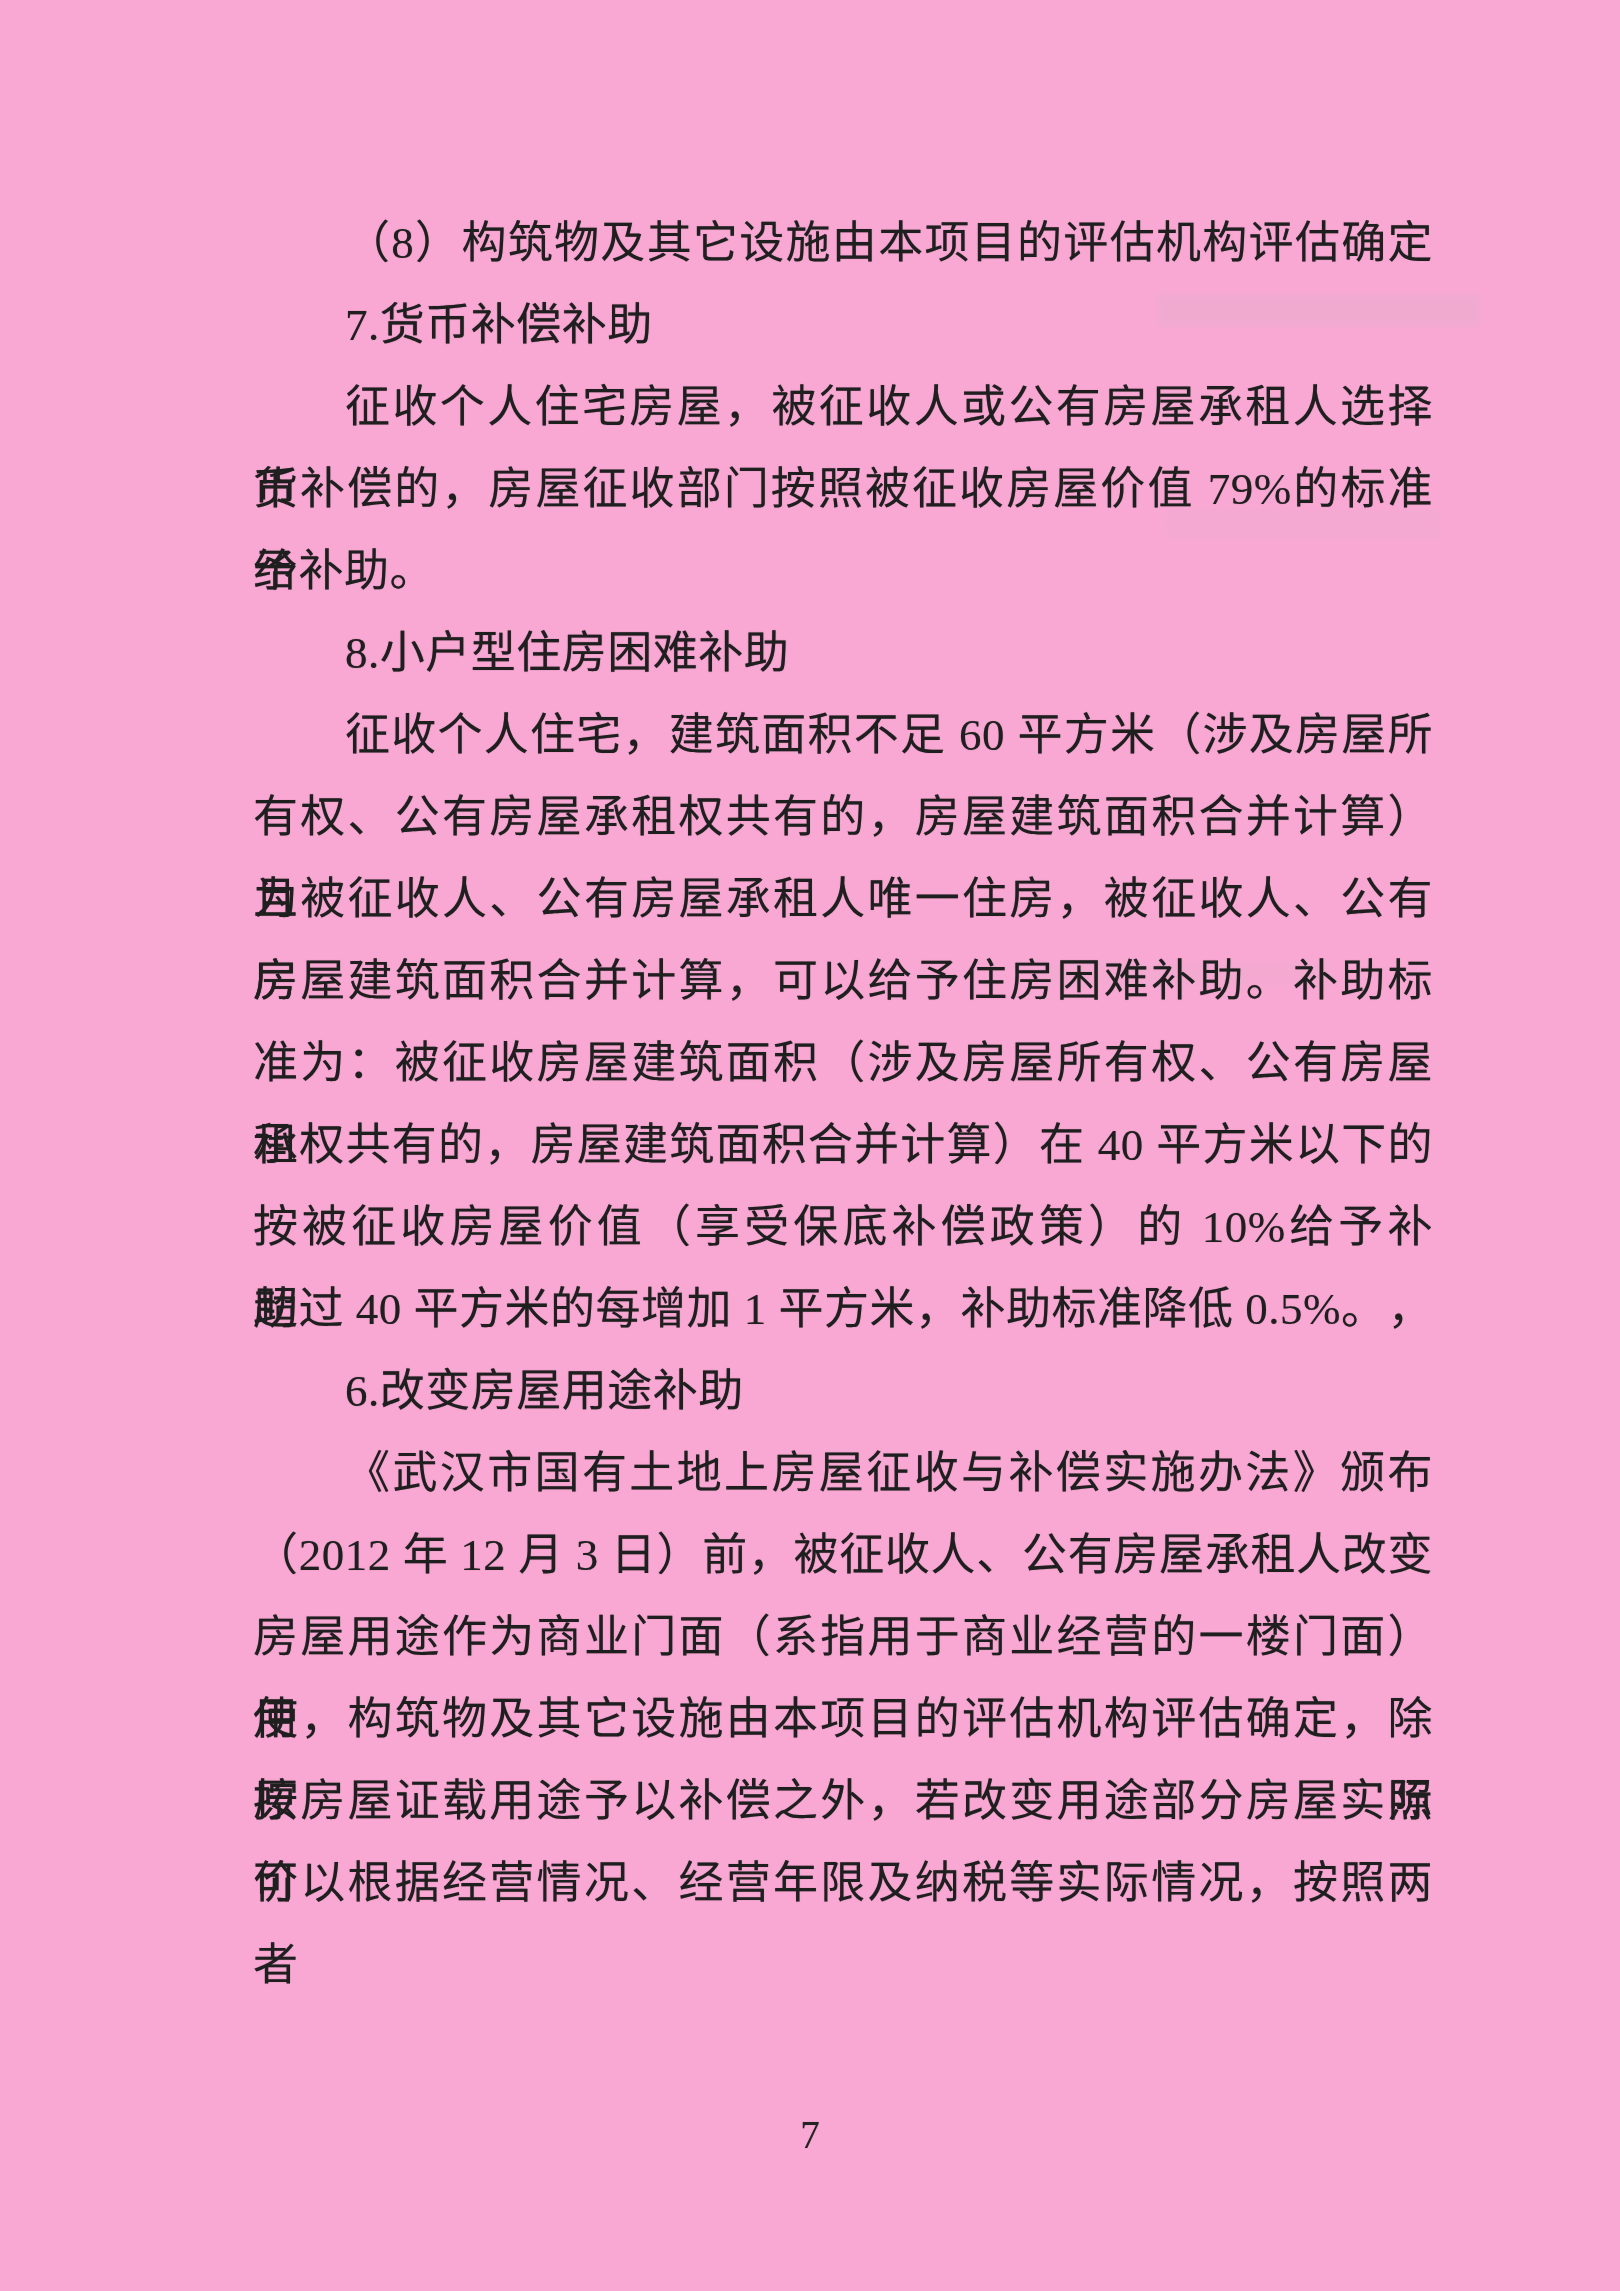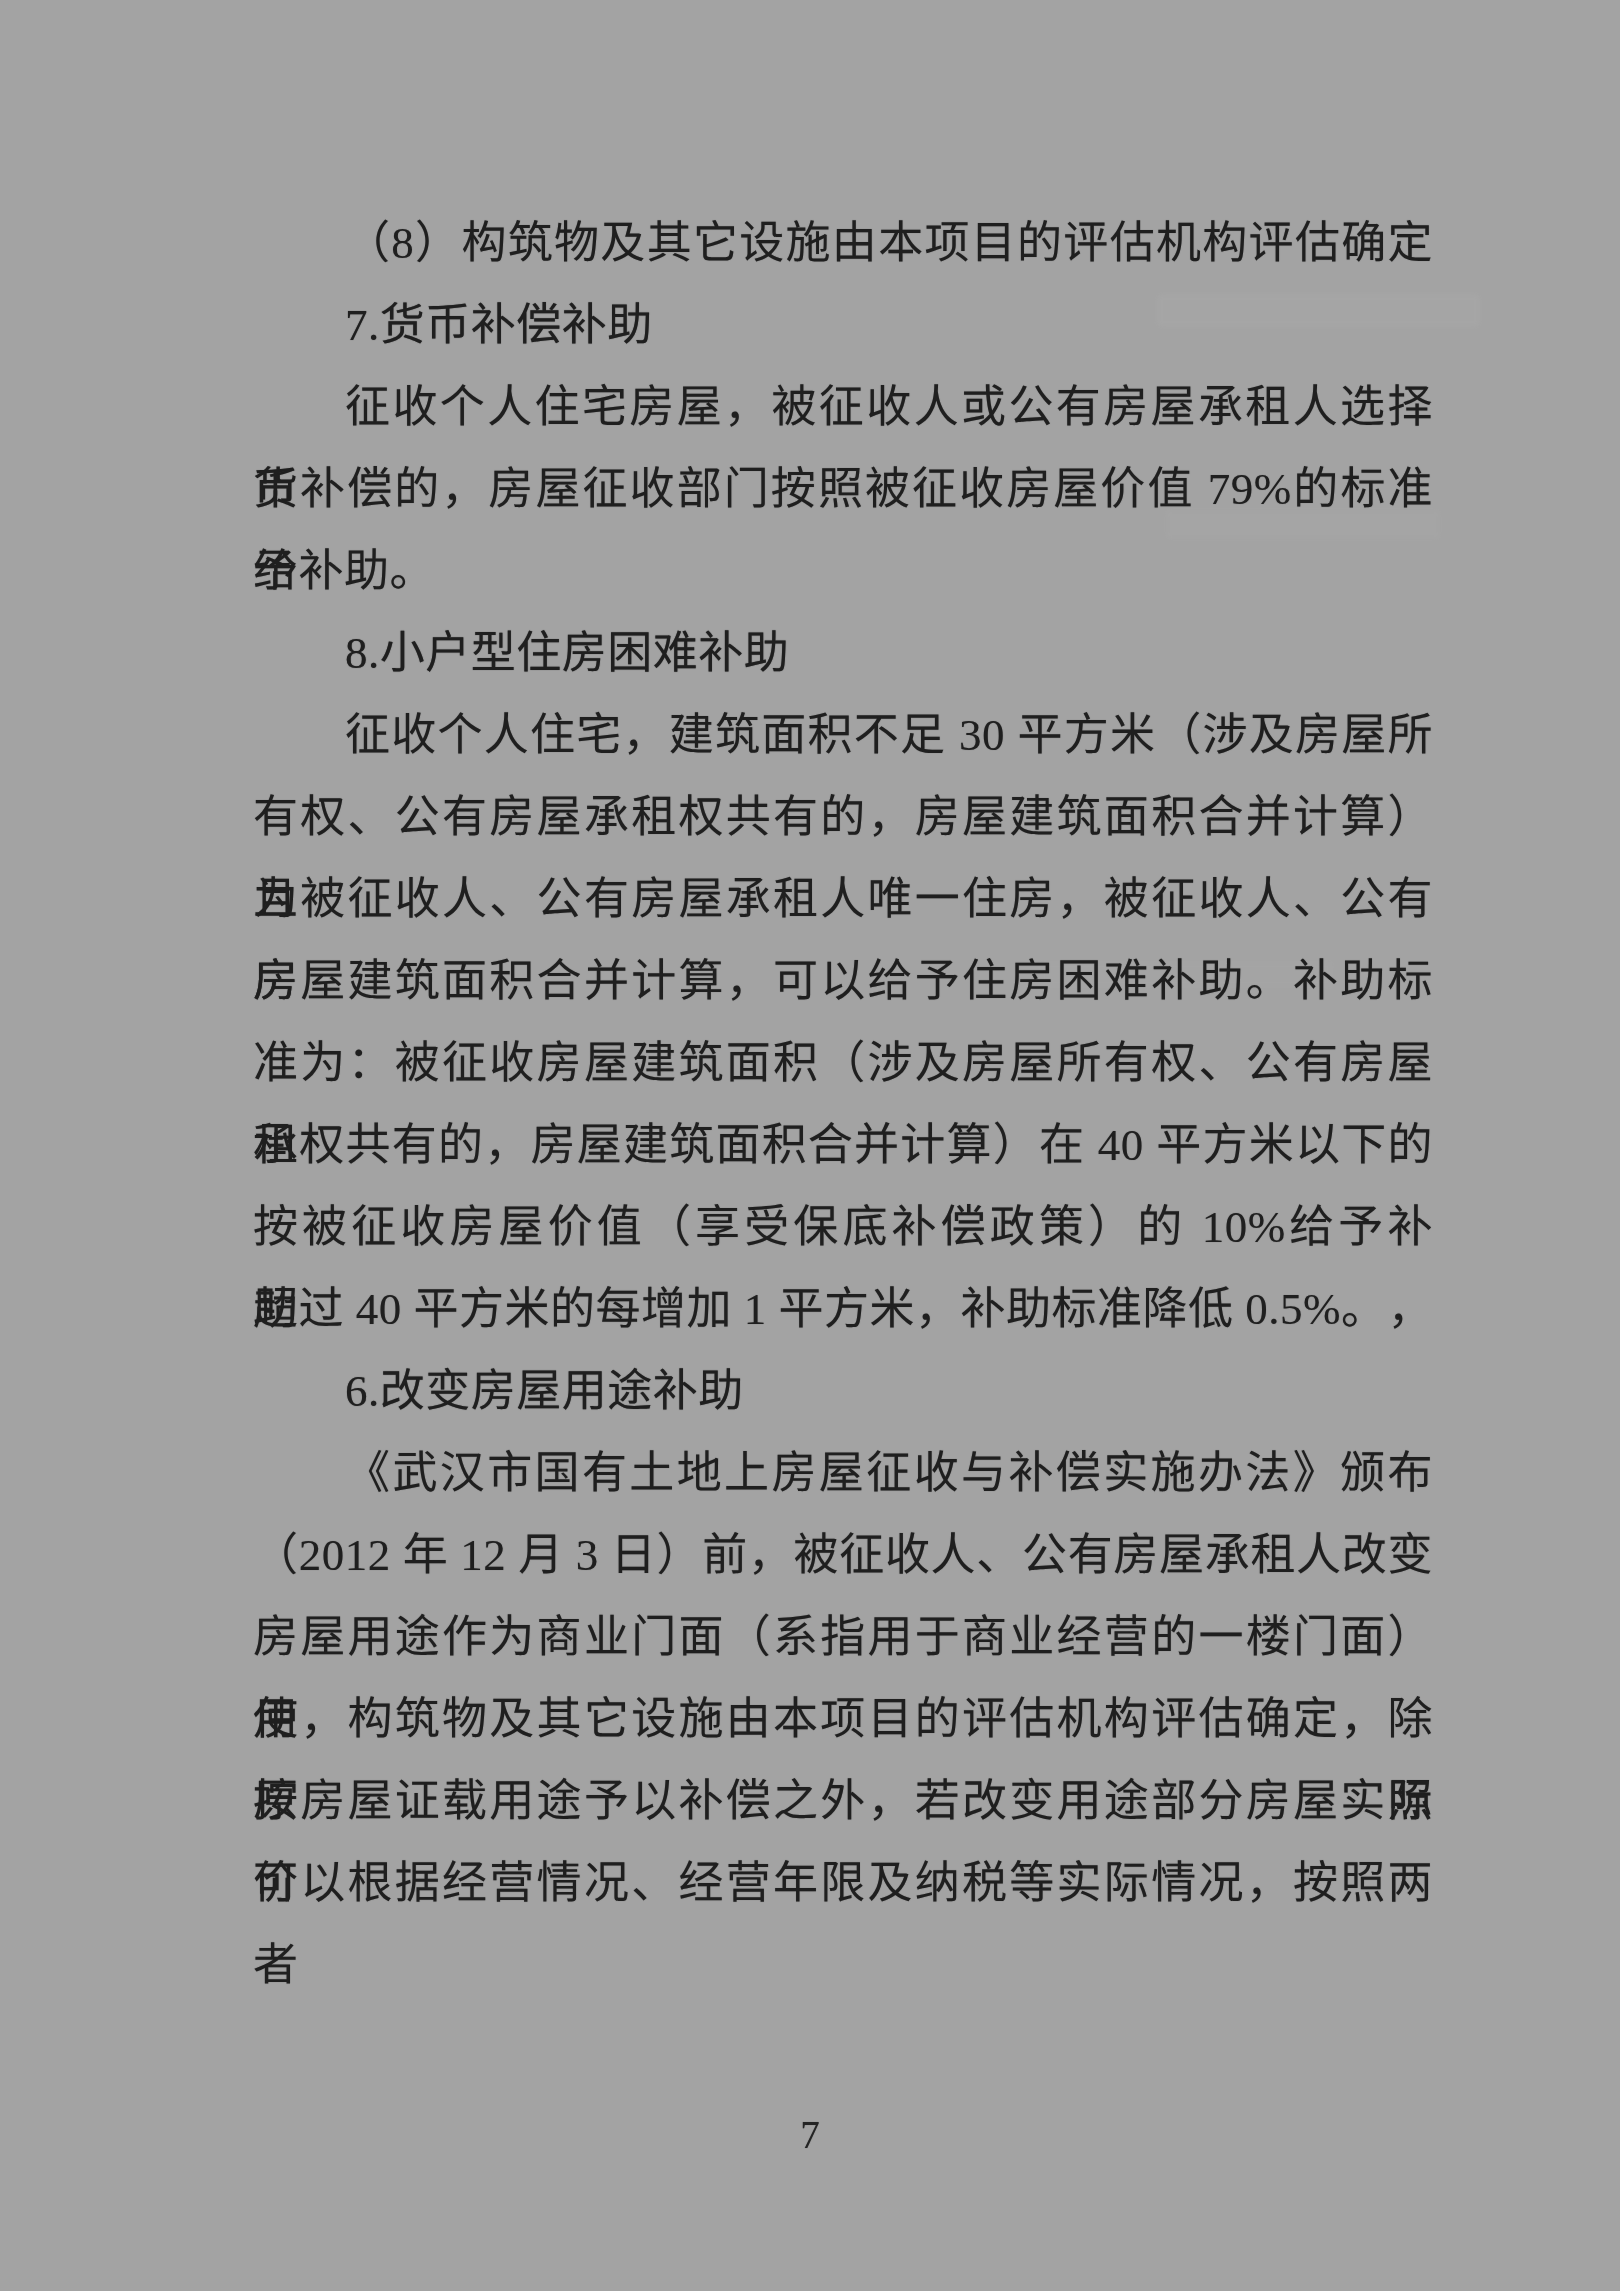--- a/index.html
+++ b/index.html
@@ -4,21 +4,21 @@
 <style>
   html, body {
     margin: 0;
     padding: 0;
     background: #ffffff;
   }
   .page {
     position: relative;
     width: 1620px;
     height: 2292px;
-    background: #a3a3a3;
+    background: #f9a8d4;
     overflow: hidden;
     font-family: "Liberation Serif", "DejaVu Serif", serif;
     color: #1f1f1f;
   }
   
   .ghost {
     position: absolute;
     background: #b9b9b9;
     opacity: 0.13;
     filter: blur(2.9px);
@@ -76,21 +76,21 @@
   <div class="ghost ghost-2"></div>
   <div class="ghost ghost-3"></div>
 
   <div class="text-block">
       <div class="line justify indent">（8）构筑物及其它设施由本项目的评估机构评估确定</div>
       <div class="line indent bold">7.货币补偿补助</div>
       <div class="line justify indent">征收个人住宅房屋，被征收人或公有房屋承租人选择货</div>
       <div class="line justify">币补偿的，房屋征收部门按照被征收房屋价值 79%的标准给</div>
       <div class="line">予补助。</div>
       <div class="line indent bold">8.小户型住房困难补助</div>
-      <div class="line justify indent">征收个人住宅，建筑面积不足 30 平方米（涉及房屋所</div>
+      <div class="line justify indent">征收个人住宅，建筑面积不足 60 平方米（涉及房屋所</div>
       <div class="line justify">有权、公有房屋承租权共有的，房屋建筑面积合并计算）且</div>
       <div class="line justify">为被征收人、公有房屋承租人唯一住房，被征收人、公有房</div>
       <div class="line justify">房屋建筑面积合并计算，可以给予住房困难补助。补助标</div>
       <div class="line justify">准为：被征收房屋建筑面积（涉及房屋所有权、公有房屋承</div>
       <div class="line justify">租权共有的，房屋建筑面积合并计算）在 40 平方米以下的</div>
       <div class="line justify">按被征收房屋价值（享受保底补偿政策）的 10%给予补助，</div>
       <div class="line">超过 40 平方米的每增加 1 平方米，补助标准降低 0.5%。</div>
       <div class="line indent bold">6.改变房屋用途补助</div>
       <div class="line justify indent">《武汉市国有土地上房屋征收与补偿实施办法》颁布</div>
       <div class="line justify">（2012 年 12 月 3 日）前，被征收人、公有房屋承租人改变</div>

